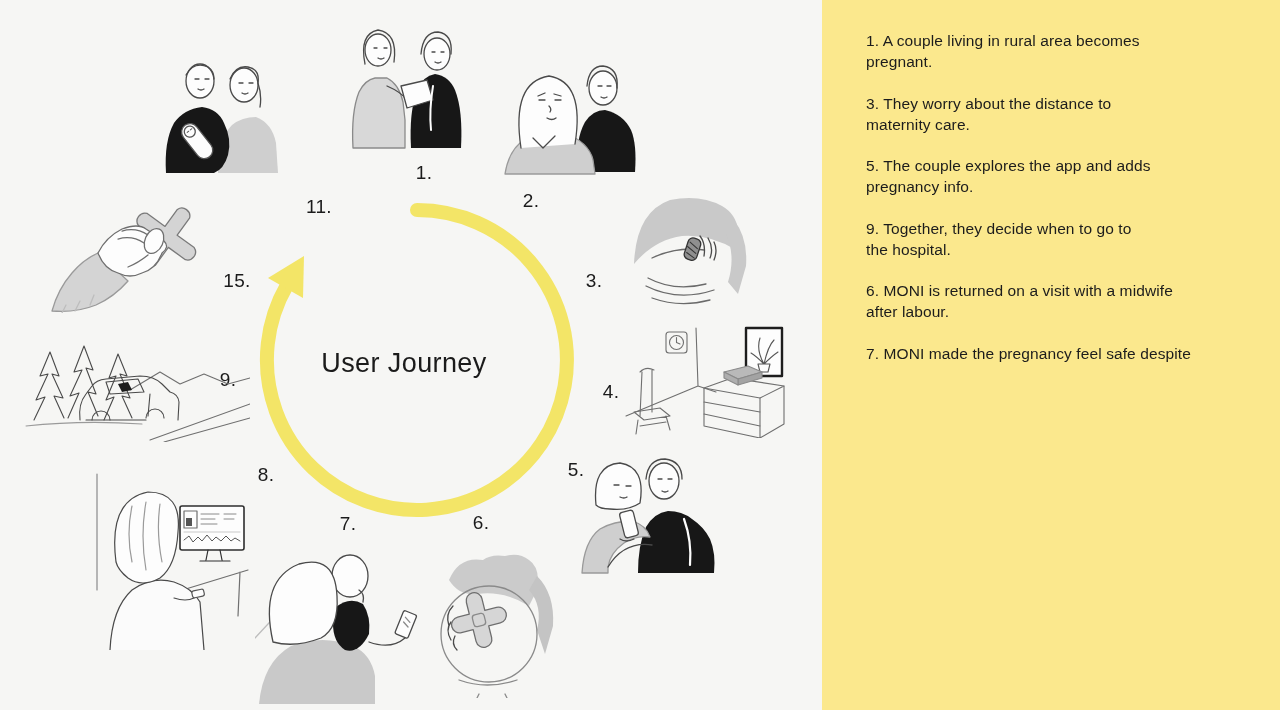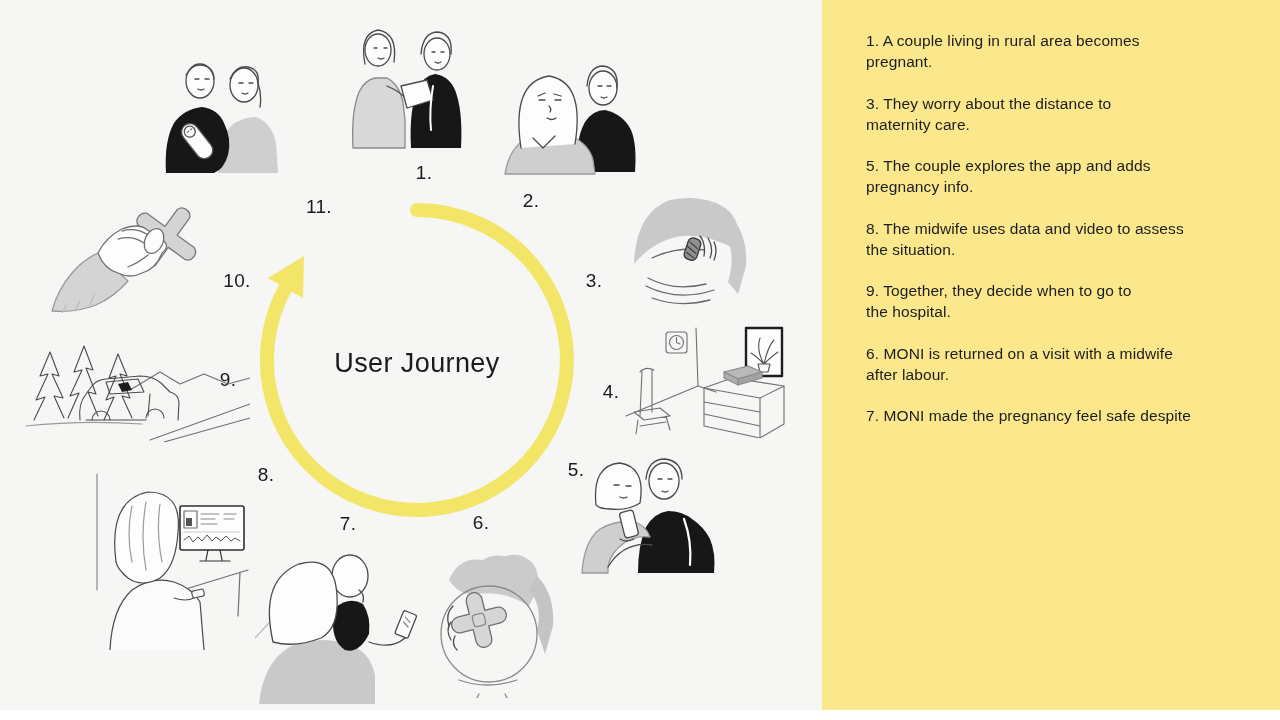--- a/index.html
+++ b/index.html
@@ -7,21 +7,21 @@
         font-family:"Liberation Sans",sans-serif;color:var(--text,#1c1c1c);}
   .canvas-left{position:absolute;left:0;top:0;width:822px;height:710px;background:var(--left_bg,#F6F6F4);}
   .panel{position:absolute;left:822px;top:0;width:458px;height:710px;background:var(--panel_bg,#FBE88D);
          box-sizing:border-box;padding:30px 24px 0 44px;}
   .panel p{margin:0 0 20.5px 0;font-size:15.5px;line-height:21px;font-weight:500;
            letter-spacing:0.1px;white-space:pre-line;color:var(--text,#1c1c1c);}
   .arc-svg{position:absolute;left:0;top:0;}
   .ill{position:absolute;}
   .num{position:absolute;transform:translate(-50%,-50%);font-size:19px;font-weight:500;
        color:#1b1b1b;letter-spacing:0.3px;}
-  .title{position:absolute;left:417px;top:363px;transform:translate(-50%,-50%);
+  .title{position:absolute;left:404px;top:363px;transform:translate(-50%,-50%);
          font-size:27px;font-weight:500;letter-spacing:0.4px;color:#1b1b1b;white-space:nowrap;}
   
   .n1{left:424px;top:173px;} .n2{left:531px;top:201px;} .n3{left:594px;top:281px;}
   .n4{left:611px;top:392px;} .n5{left:576px;top:470px;} .n6{left:481px;top:523px;}
   .n7{left:348px;top:524px;} .n8{left:266px;top:475px;} .n9{left:228px;top:380px;}
   .n10{left:237px;top:281px;} .n11{left:299px;top:207px;margin-left:20px;}
 </style>
 </head>
 <body>
 
@@ -38,21 +38,21 @@
 
     <span class="num n1">1.</span>
     <span class="num n2">2.</span>
     <span class="num n3">3.</span>
     <span class="num n4">4.</span>
     <span class="num n5">5.</span>
     <span class="num n6">6.</span>
     <span class="num n7">7.</span>
     <span class="num n8">8.</span>
     <span class="num n9">9.</span>
-    <span class="num n10">10.</span>
+    <span class="num n10">15.</span>
     <span class="num n11">11.</span>
 
     <svg class="ill" style="left:345px;top:20px" width="125" height="148" viewBox="0 0 125 148">
       <g stroke="#4a4a4a" stroke-width="1.3" fill="none" stroke-linecap="round" stroke-linejoin="round">
         <path d="M8,128 Q6,92 14,72 Q20,60 30,58 L42,58 Q54,64 58,82 L60,100 L60,128 Z" fill="#d8d8d8" stroke="#8a8a8a"></path>
         <ellipse cx="33" cy="30" rx="13" ry="16" fill="#fdfdfd"></ellipse>
         <path d="M20,44 Q14,14 33,10 Q53,13 49,42"></path>
         <path d="M29,28 h3 M39,28 h3 M33,38 q3,2 6,0"></path>
         <path d="M42,66 Q56,72 62,80"></path>
         <path d="M66,128 Q64,92 72,70 Q78,56 90,54 Q104,56 110,70 Q118,90 116,128 Z" fill="#171717" stroke="none"></path>
@@ -223,22 +223,20 @@
 
   </div>
 
   <div class="panel">
     <p>1. A couple living in rural area becomes
 pregnant.</p>
     <p>3. They worry about the distance to
 maternity care.</p>
     <p>5. The couple explores the app and adds
 pregnancy info.</p>
-    <p>8. The midwife uses data and video to assess
-the situation.</p>
     <p>9. Together, they decide when to go to
 the hospital.</p>
     <p>6. MONI is returned on a visit with a midwife
 after labour.</p>
     <p>7. MONI made the pregnancy feel safe despite</p>
   </div>
 
 </div>
 
 </body></html>

